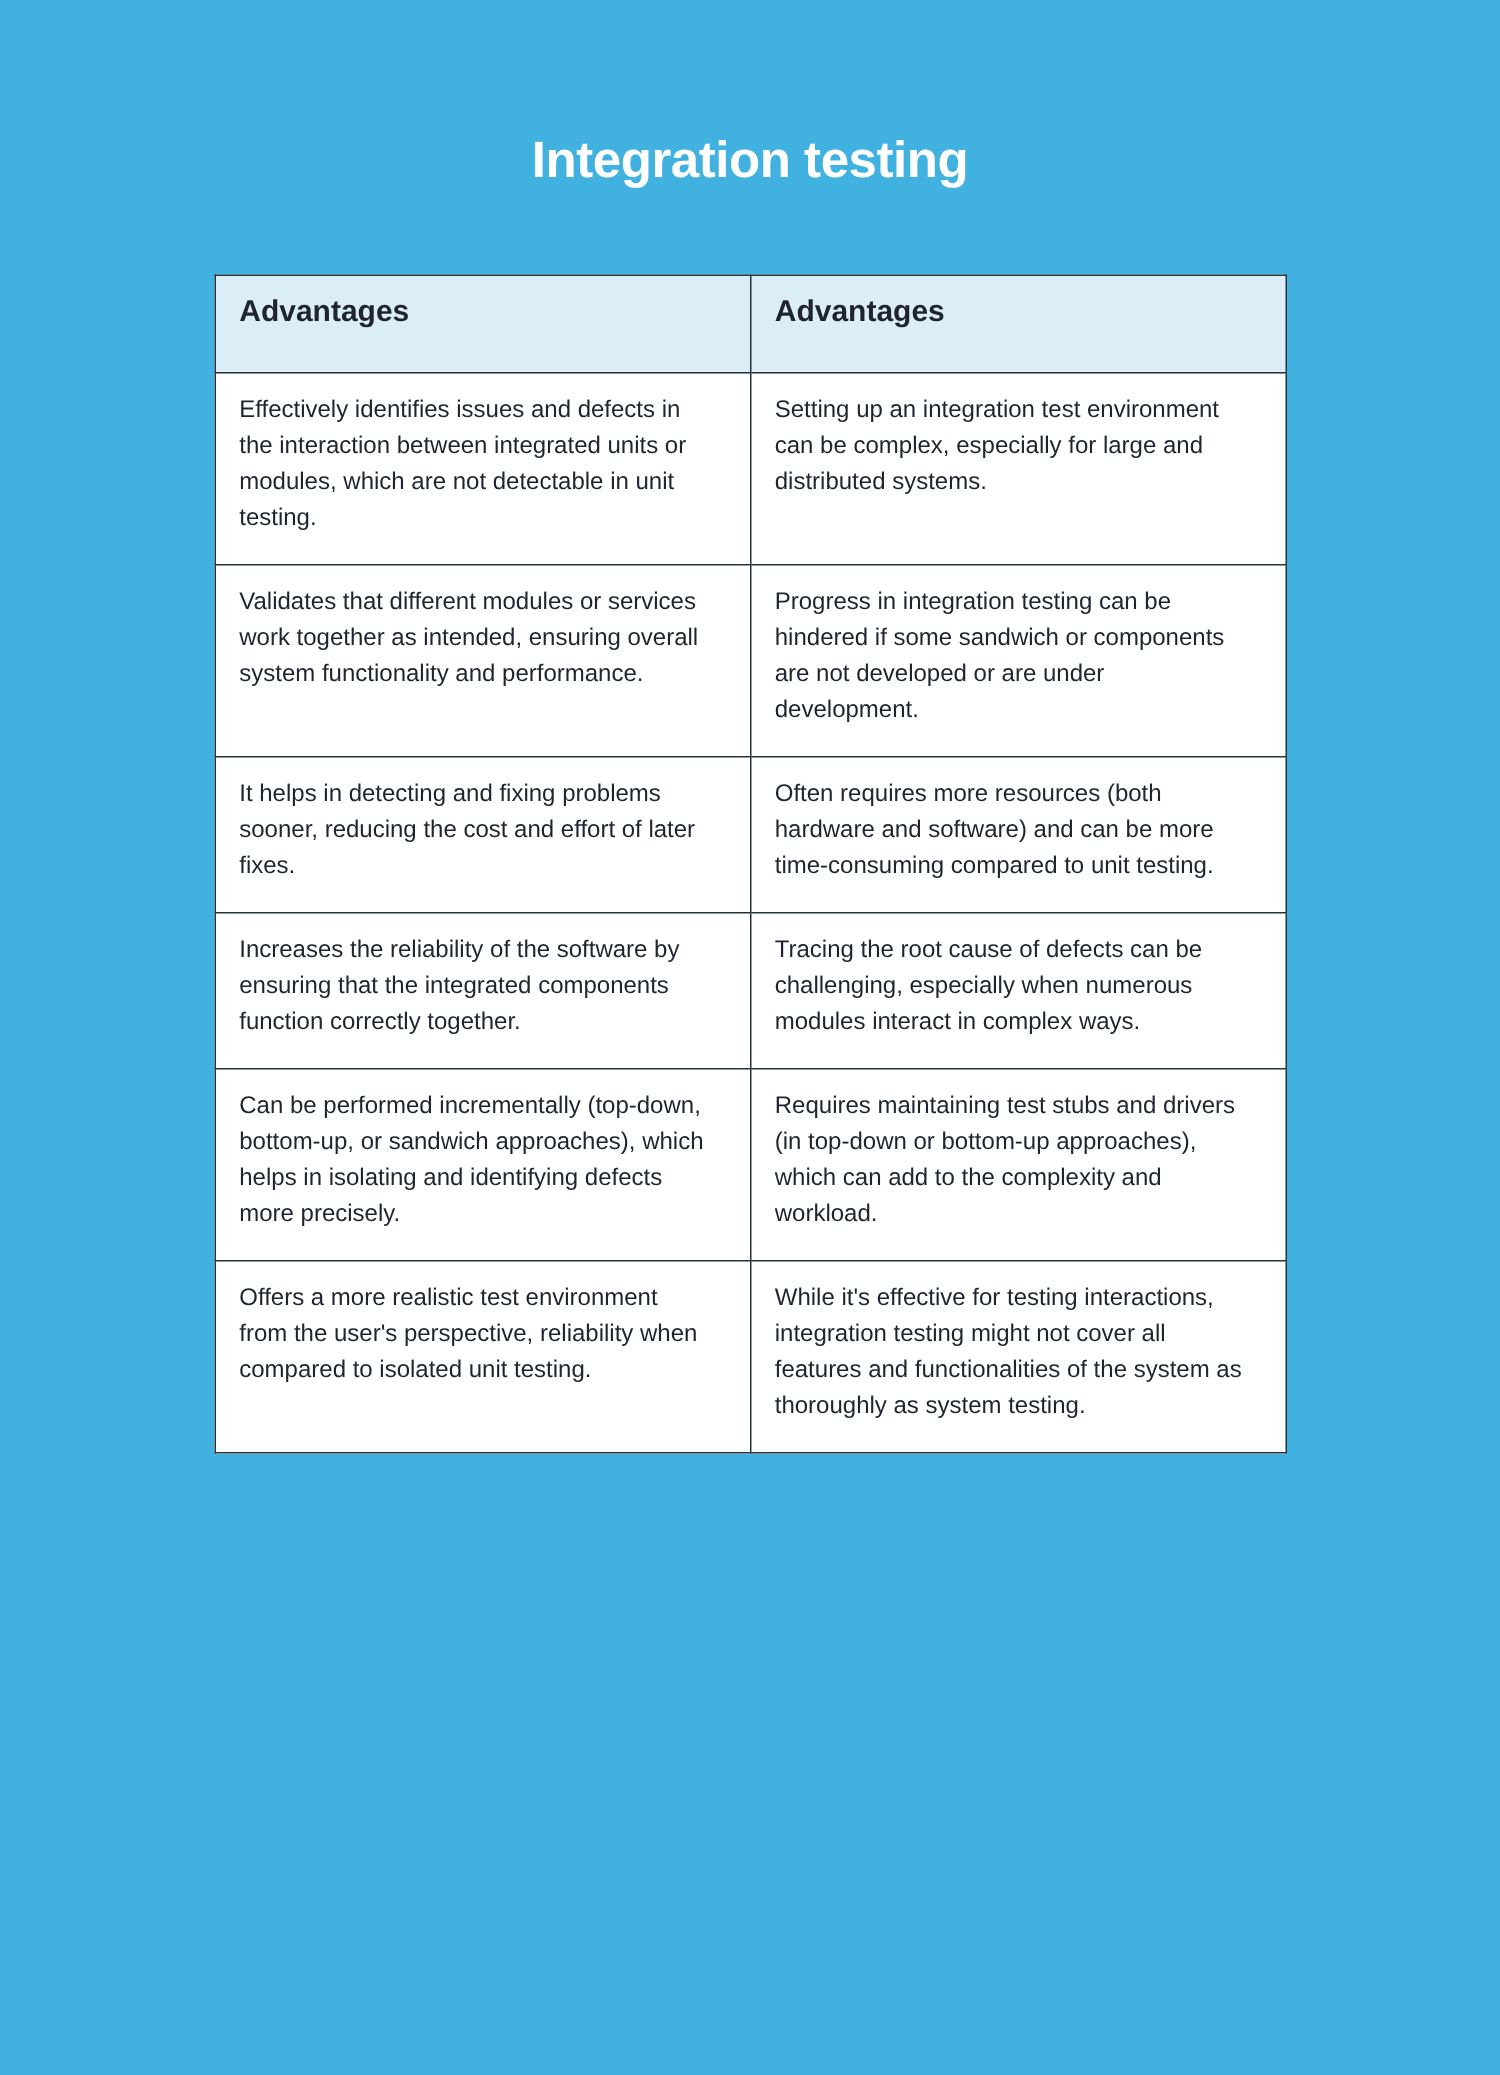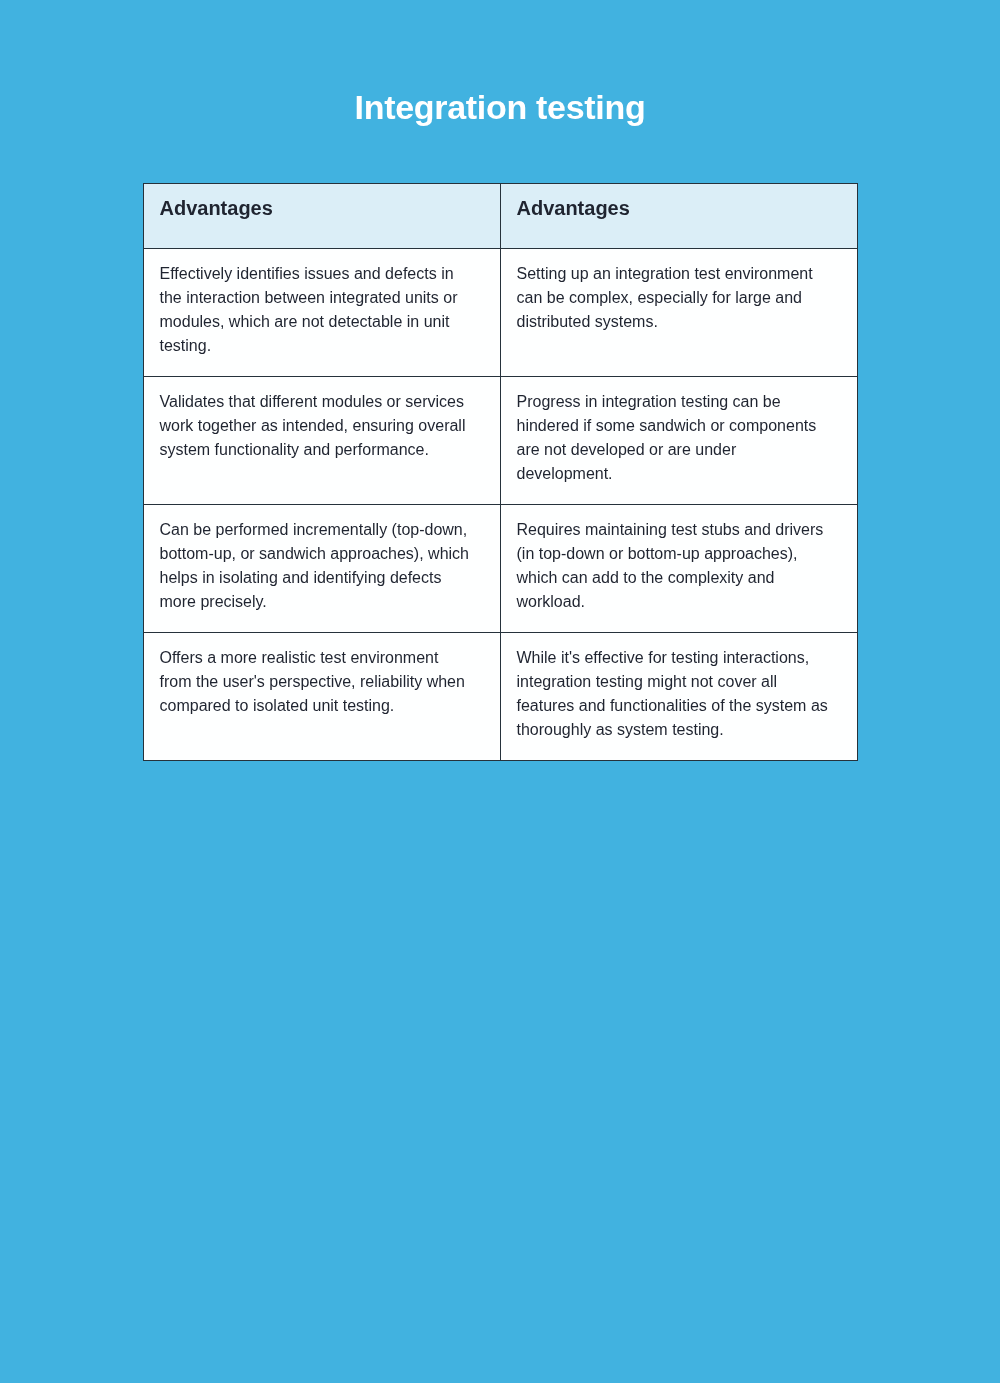--- a/index.html
+++ b/index.html
@@ -74,20 +74,28 @@
     <tbody>
       <tr>
         <td>Effectively identifies issues and defects in the interaction between integrated units or modules, which are not detectable in unit testing.</td>
         <td>Setting up an integration test environment can be complex, especially for large and distributed systems.</td>
       </tr>
       <tr>
         <td>Validates that different modules or services work together as intended, ensuring overall system functionality and performance.</td>
         <td>Progress in integration testing can be hindered if some sandwich or components are not developed or are under development.</td>
       </tr>
       <tr>
+        <td>It helps in detecting and fixing problems sooner, reducing the cost and effort of later fixes.</td>
+        <td>Often requires more resources (both hardware and software) and can be more time-consuming compared to unit testing.</td>
+      </tr>
+      <tr>
+        <td>Increases the reliability of the software by ensuring that the integrated components function correctly together.</td>
+        <td>Tracing the root cause of defects can be challenging, especially when numerous modules interact in complex ways.</td>
+      </tr>
+      <tr>
         <td>Can be performed incrementally (top-down, bottom-up, or sandwich approaches), which helps in isolating and identifying defects more precisely.</td>
         <td>Requires maintaining test stubs and drivers (in top-down or bottom-up approaches), which can add to the complexity and workload.</td>
       </tr>
       <tr>
         <td>Offers a more realistic test environment from the user's perspective, reliability when compared to isolated unit testing.</td>
         <td>While it's effective for testing interactions, integration testing might not cover all features and functionalities of the system as thoroughly as system testing.</td>
       </tr>
     </tbody>
   </table>
 </div>

